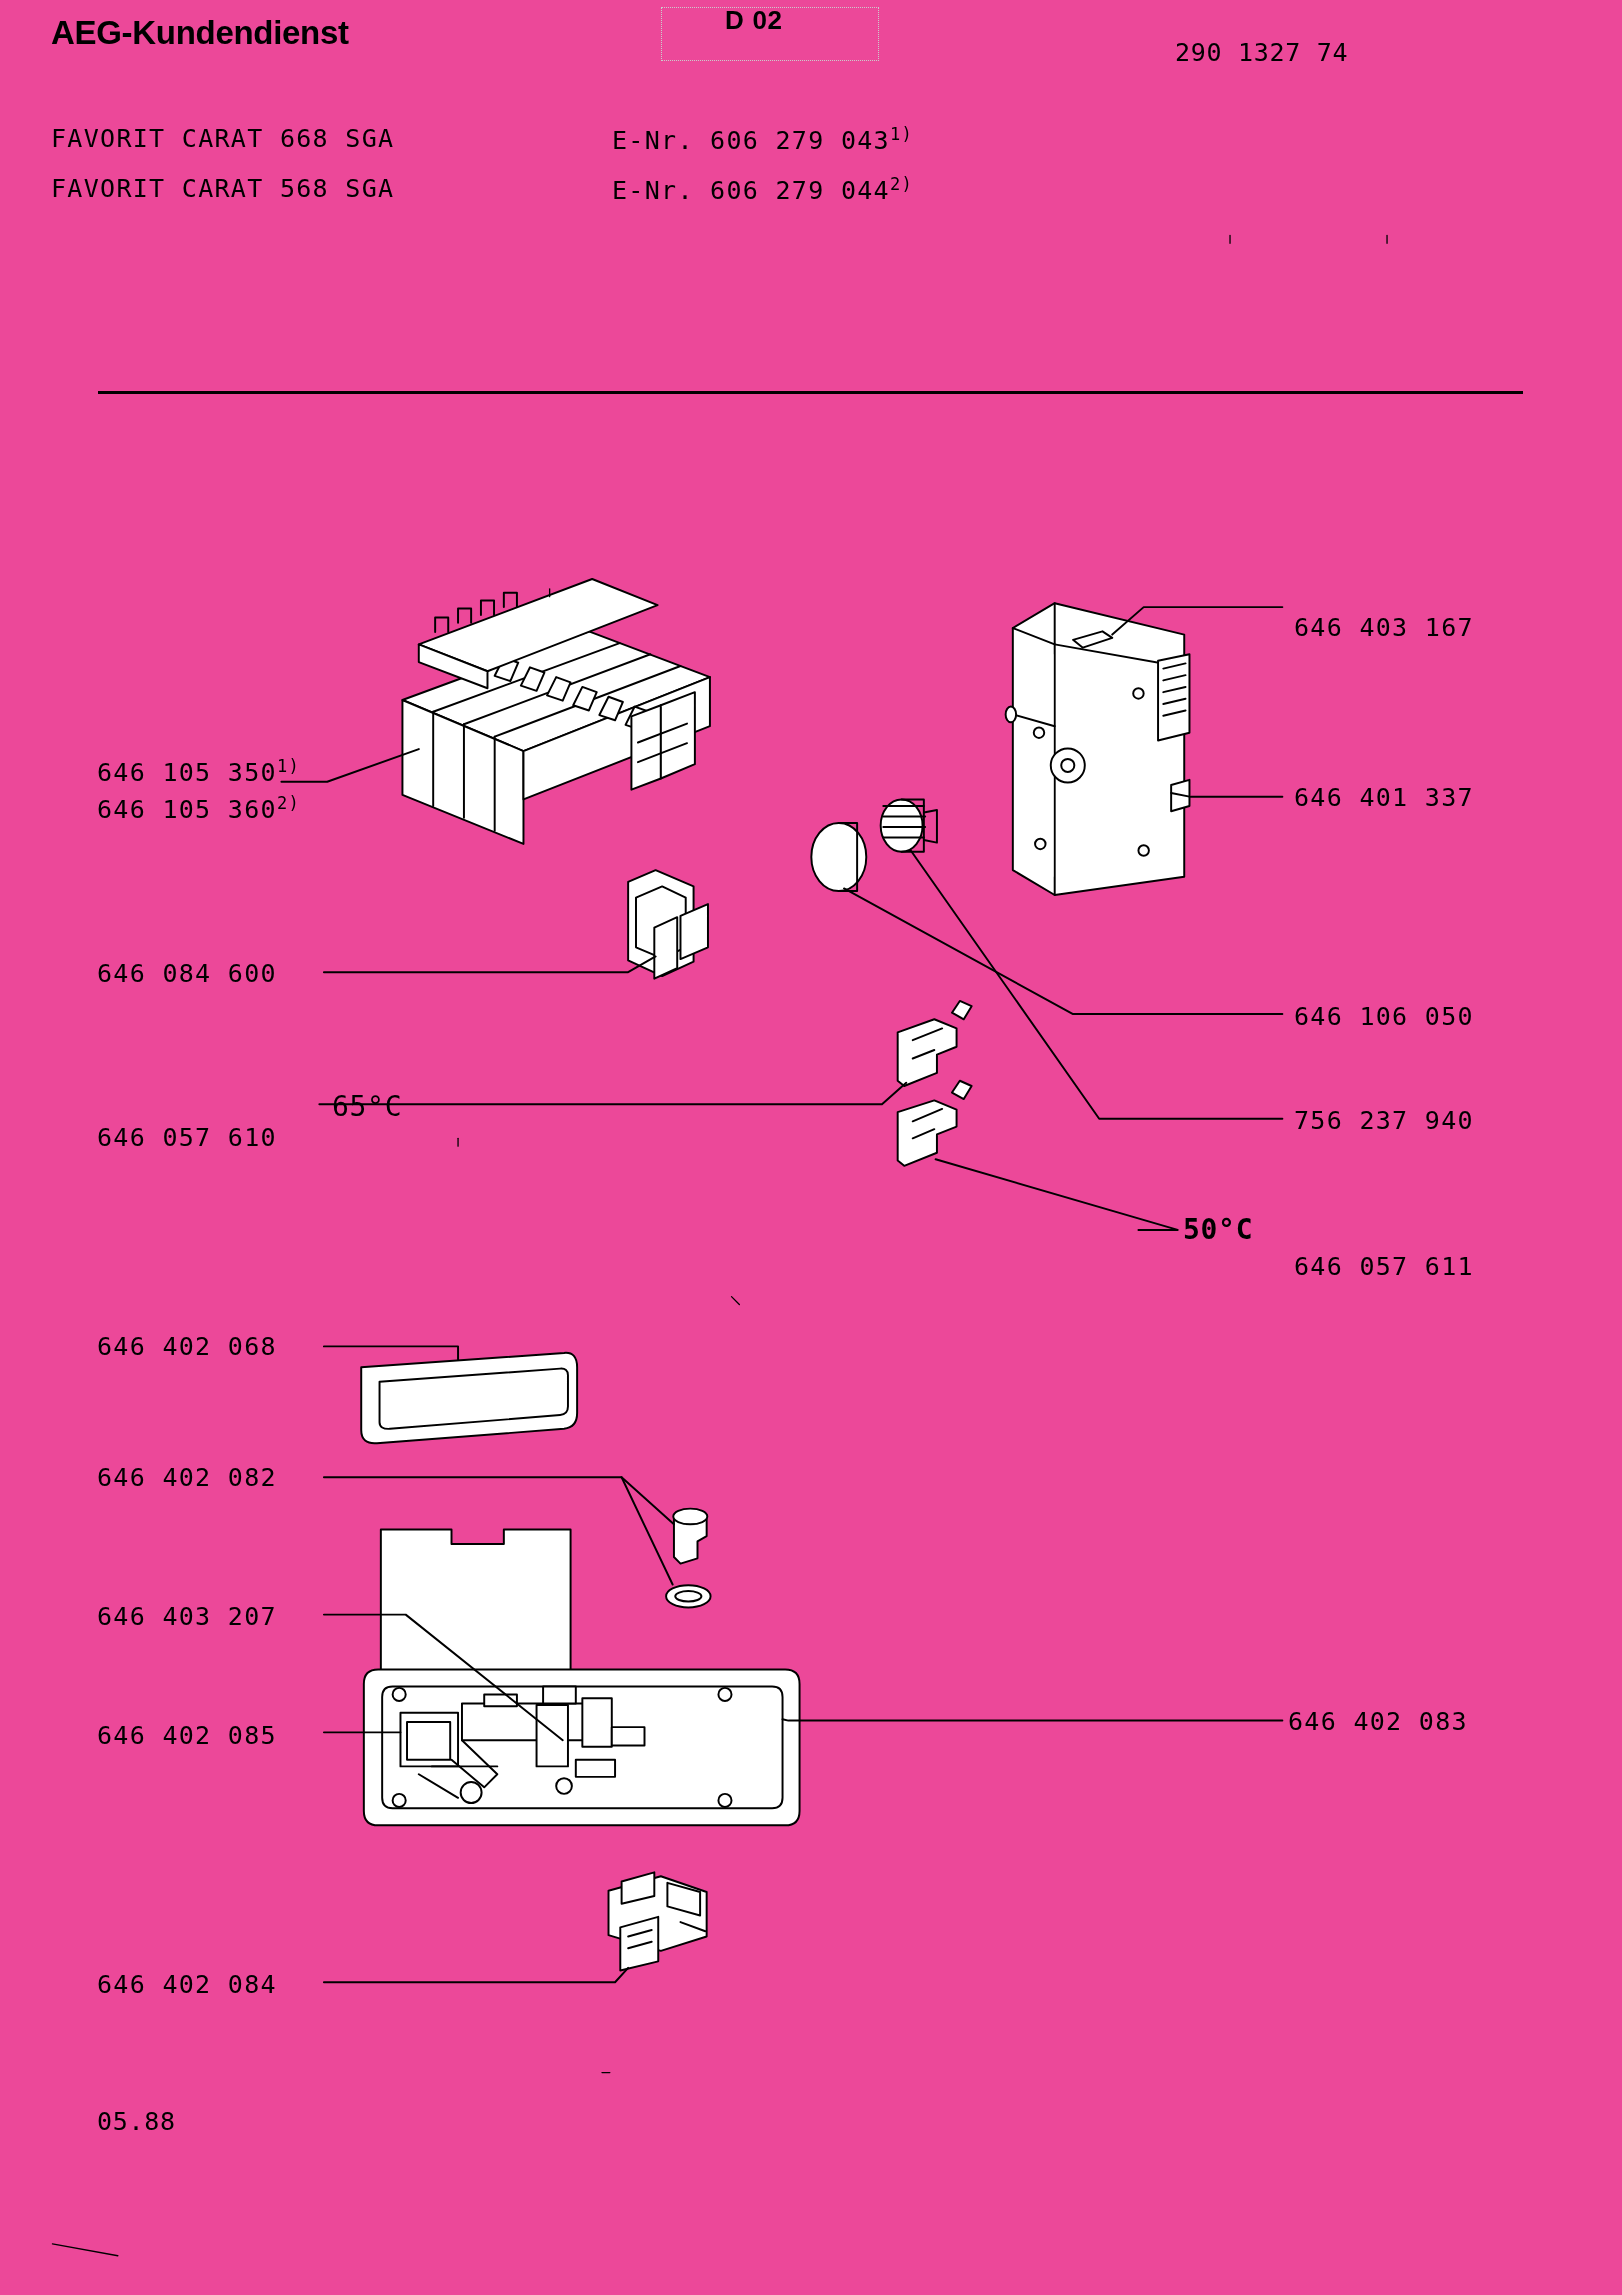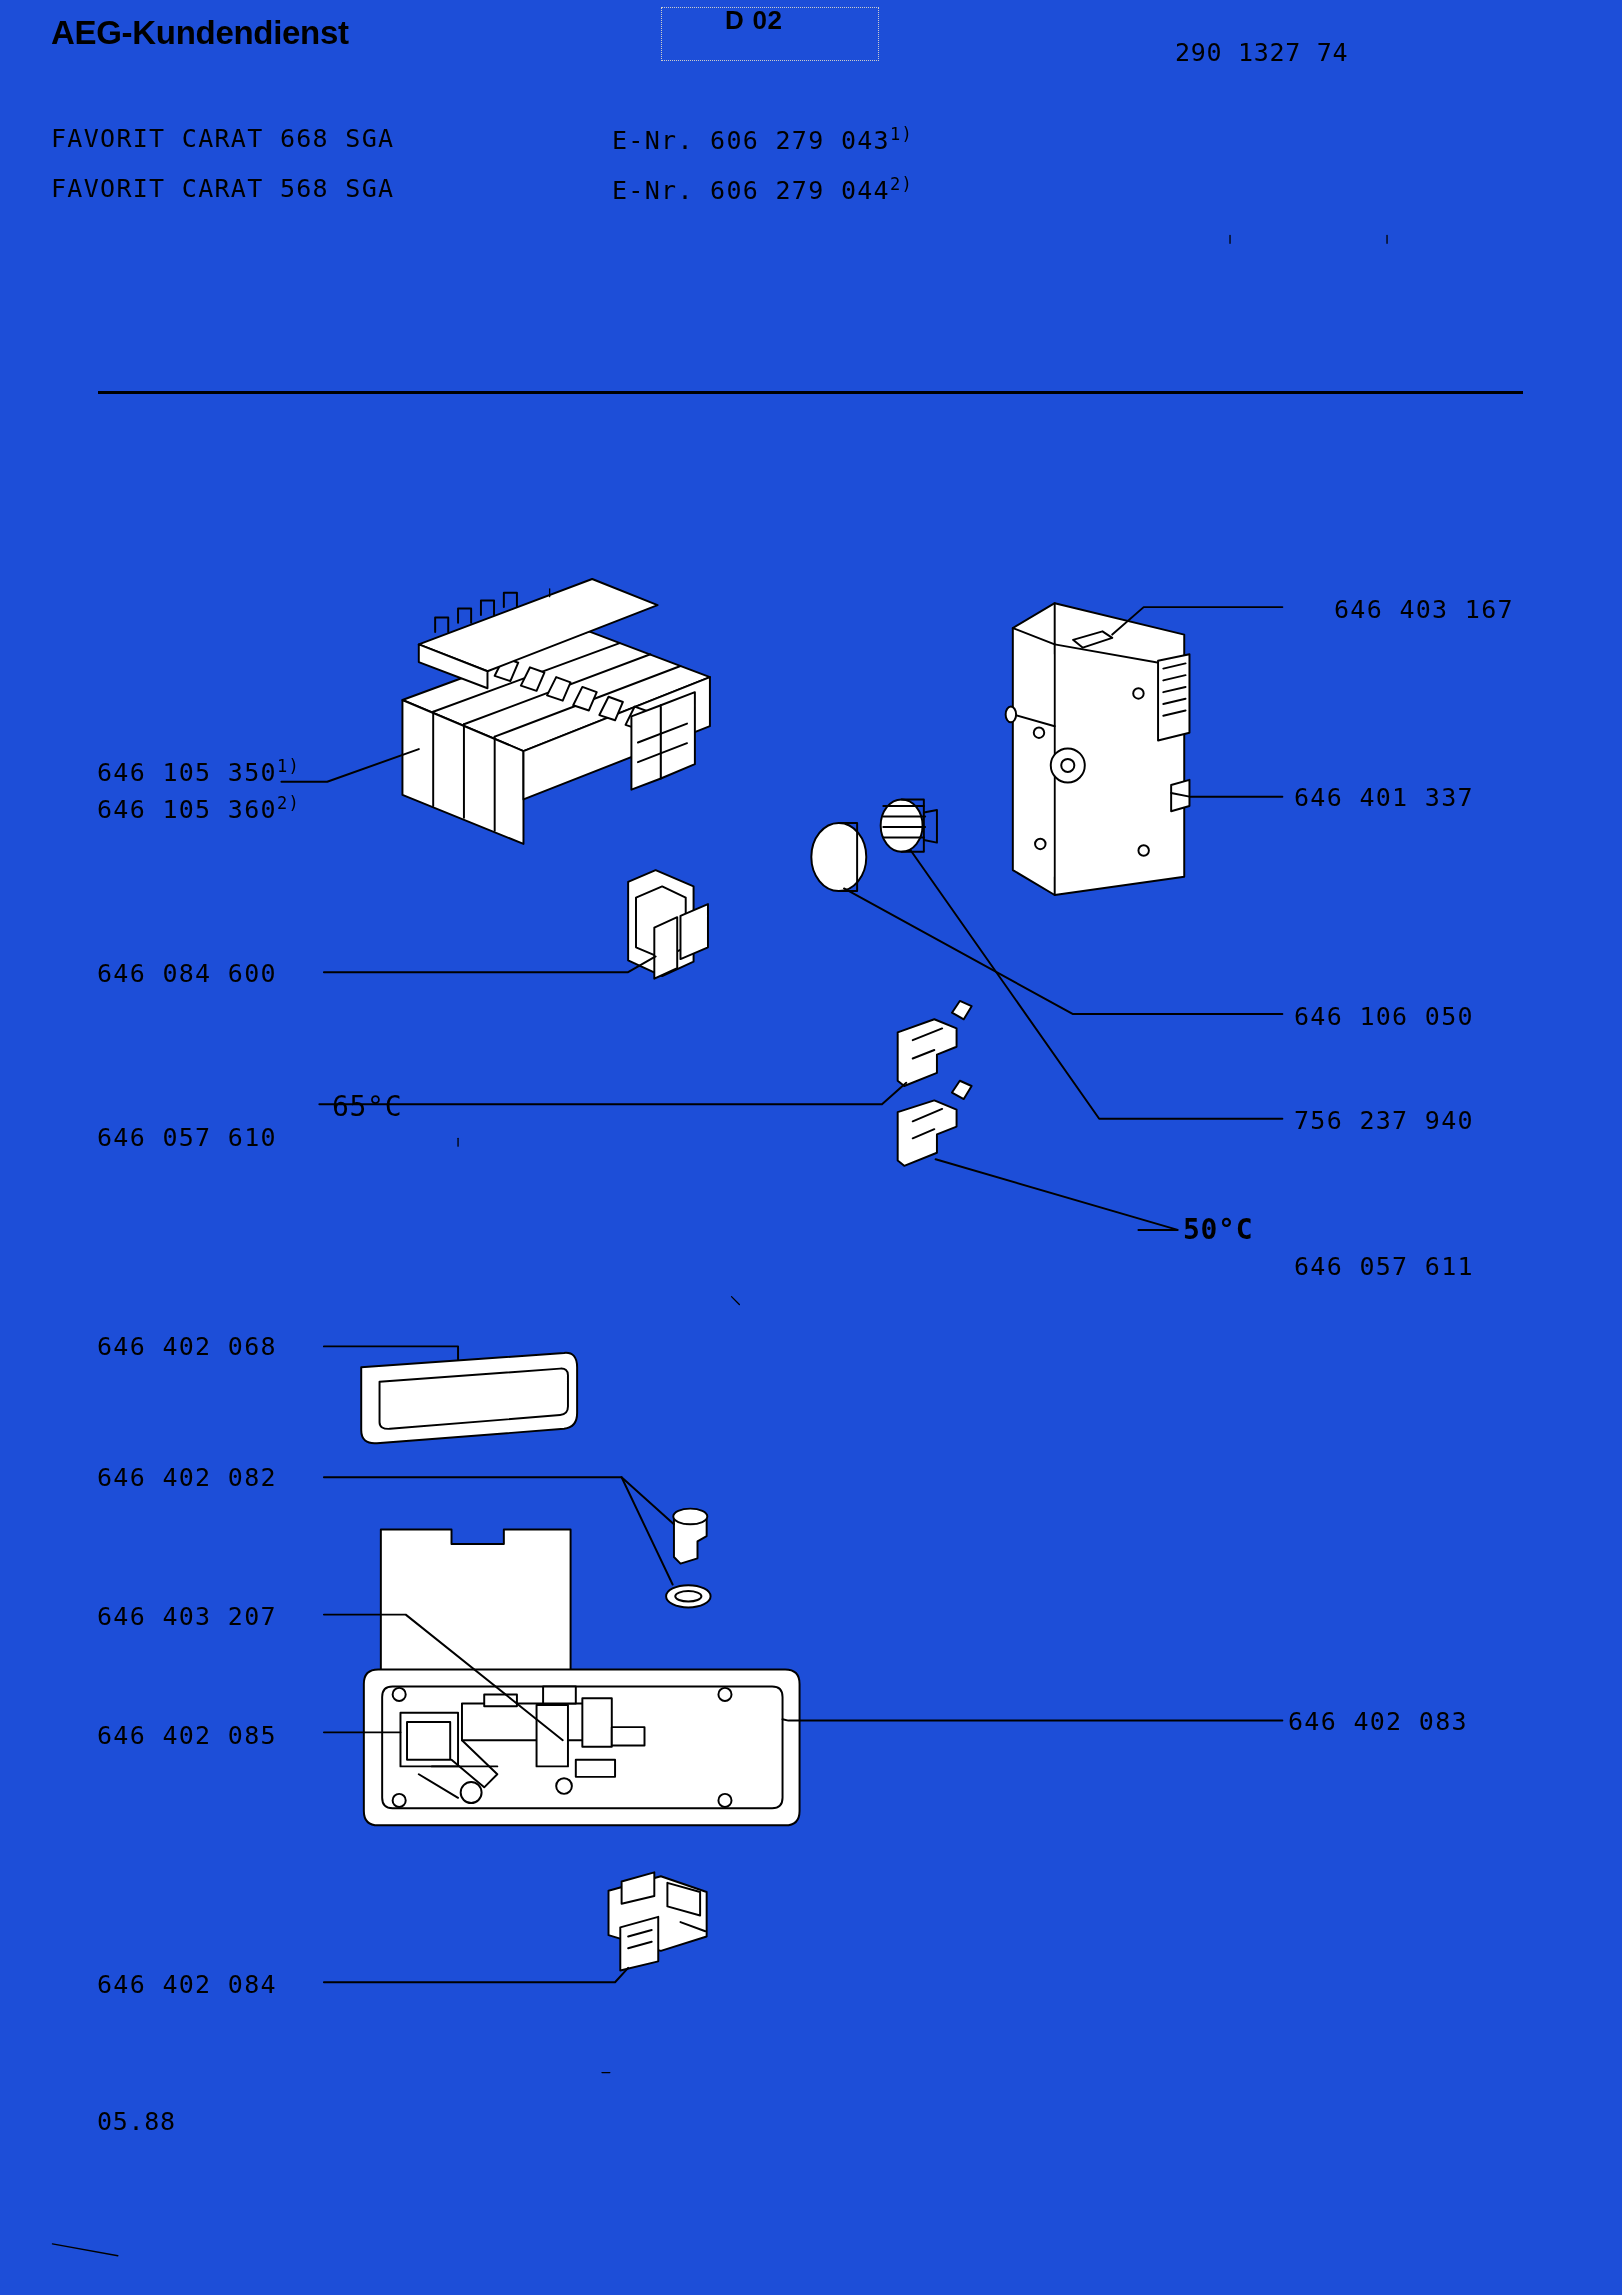--- a/index.html
+++ b/index.html
@@ -8,21 +8,21 @@
     background: #ffffff;
   }
   body {
     font-family: "DejaVu Sans Mono", monospace;
     color: #000000;
   }
   #page {
     position: relative;
     width: 1622px;
     height: 2295px;
-    background: #1d4ed8;
+    background: #ec4899;
     overflow: hidden;
   }
 
   
   .brand {
     position: absolute;
     left: 51px;
     top: 14.4px;
     font-family: "Liberation Sans", sans-serif;
     font-weight: bold;
@@ -137,21 +137,21 @@
 
   <div class="partno" style="left:97px; top:1091px;margin-top:32px;">646 057 610</div>
   <div class="temp" style="left:332px; top:1090px;">65°C</div>
 
   <div class="partno" style="left:97px; top:1332px;">646 402 068</div>
   <div class="partno" style="left:97px; top:1463px;">646 402 082</div>
   <div class="partno" style="left:97px; top:1602px;">646 403 207</div>
   <div class="partno" style="left:97px; top:1721px;">646 402 085</div>
   <div class="partno" style="left:97px; top:1970px;">646 402 084</div>
 
-  <div class="partno" style="left:1294px; top:595px;margin-left:40px;">646 403 167</div>
+  <div class="partno" style="left:1294px; top:613px;">646 403 167</div>
   <div class="partno" style="left:1294px; top:783px;">646 401 337</div>
   <div class="partno" style="left:1294px; top:1002px;">646 106 050</div>
   <div class="partno" style="left:1294px; top:1106px;">756 237 940</div>
   <div class="temp" style="left:1183px; top:1213px;font-weight:bold;">50°C</div>
   <div class="partno" style="left:1294px; top:1252px;">646 057 611</div>
   <div class="partno" style="left:1288px; top:1707px;">646 402 083</div>
 
   <div class="footer-date">05.88</div>
 
   <svg id="drawing" viewBox="0 0 2479 3508">

